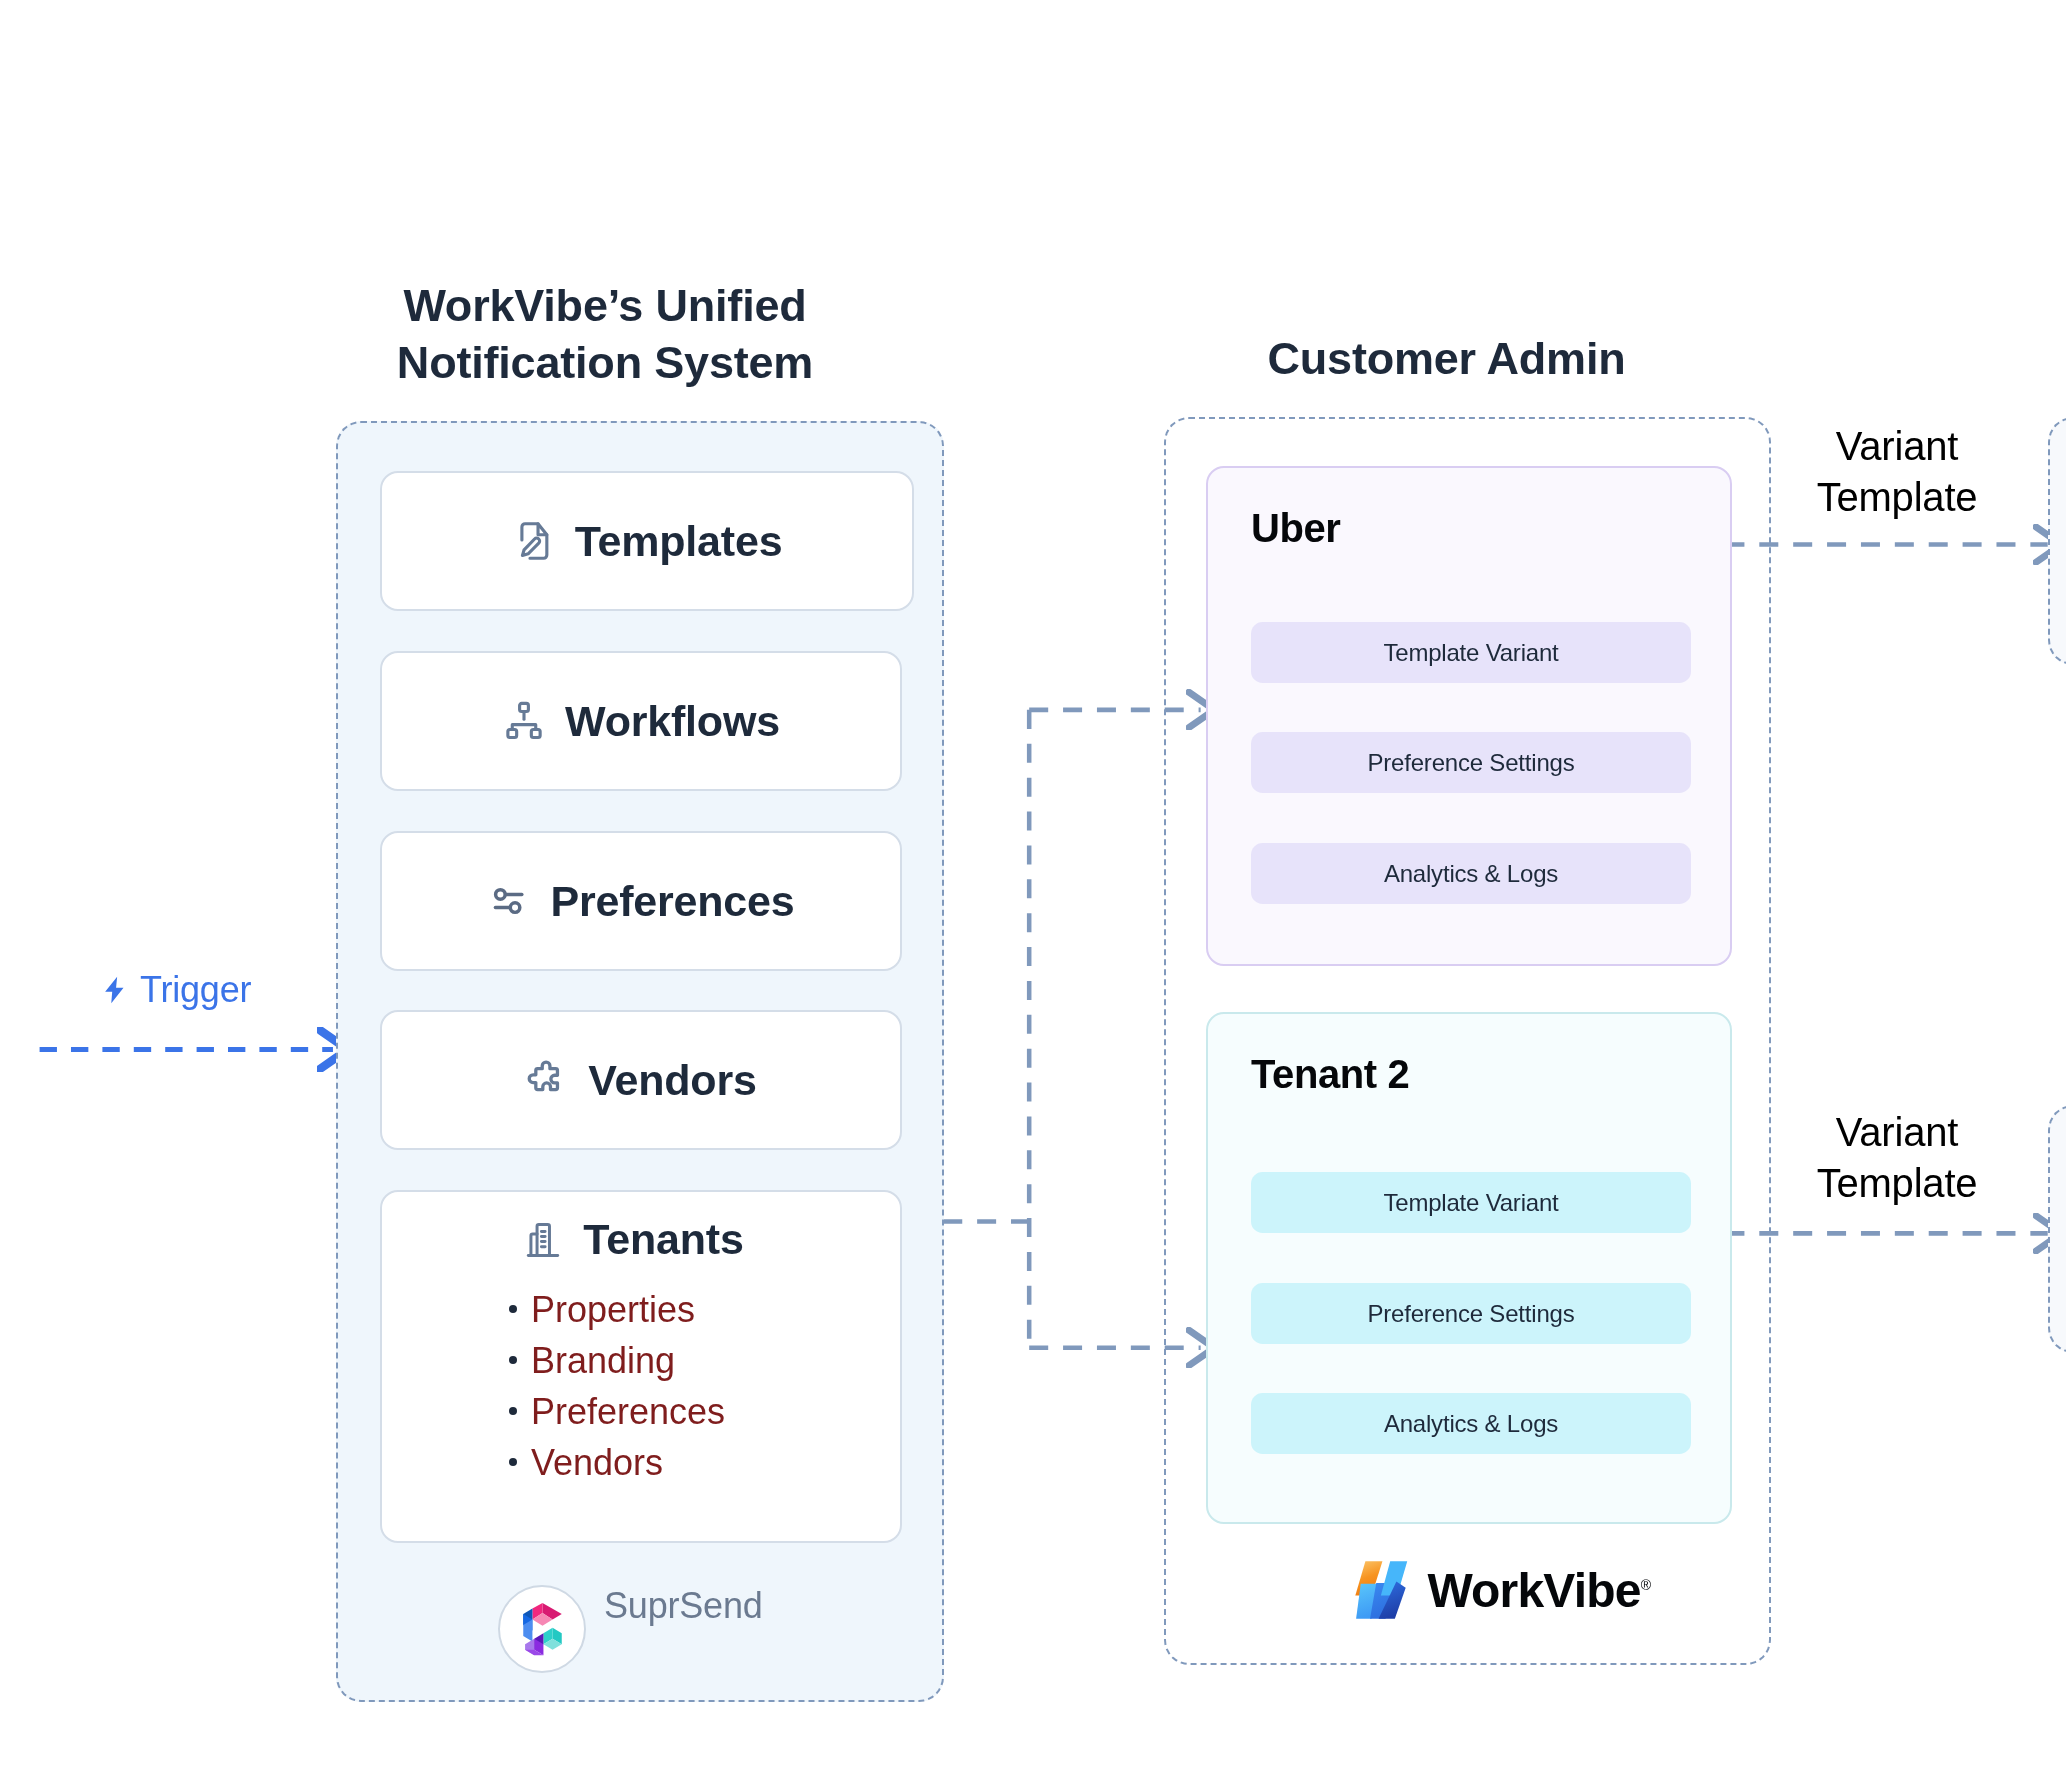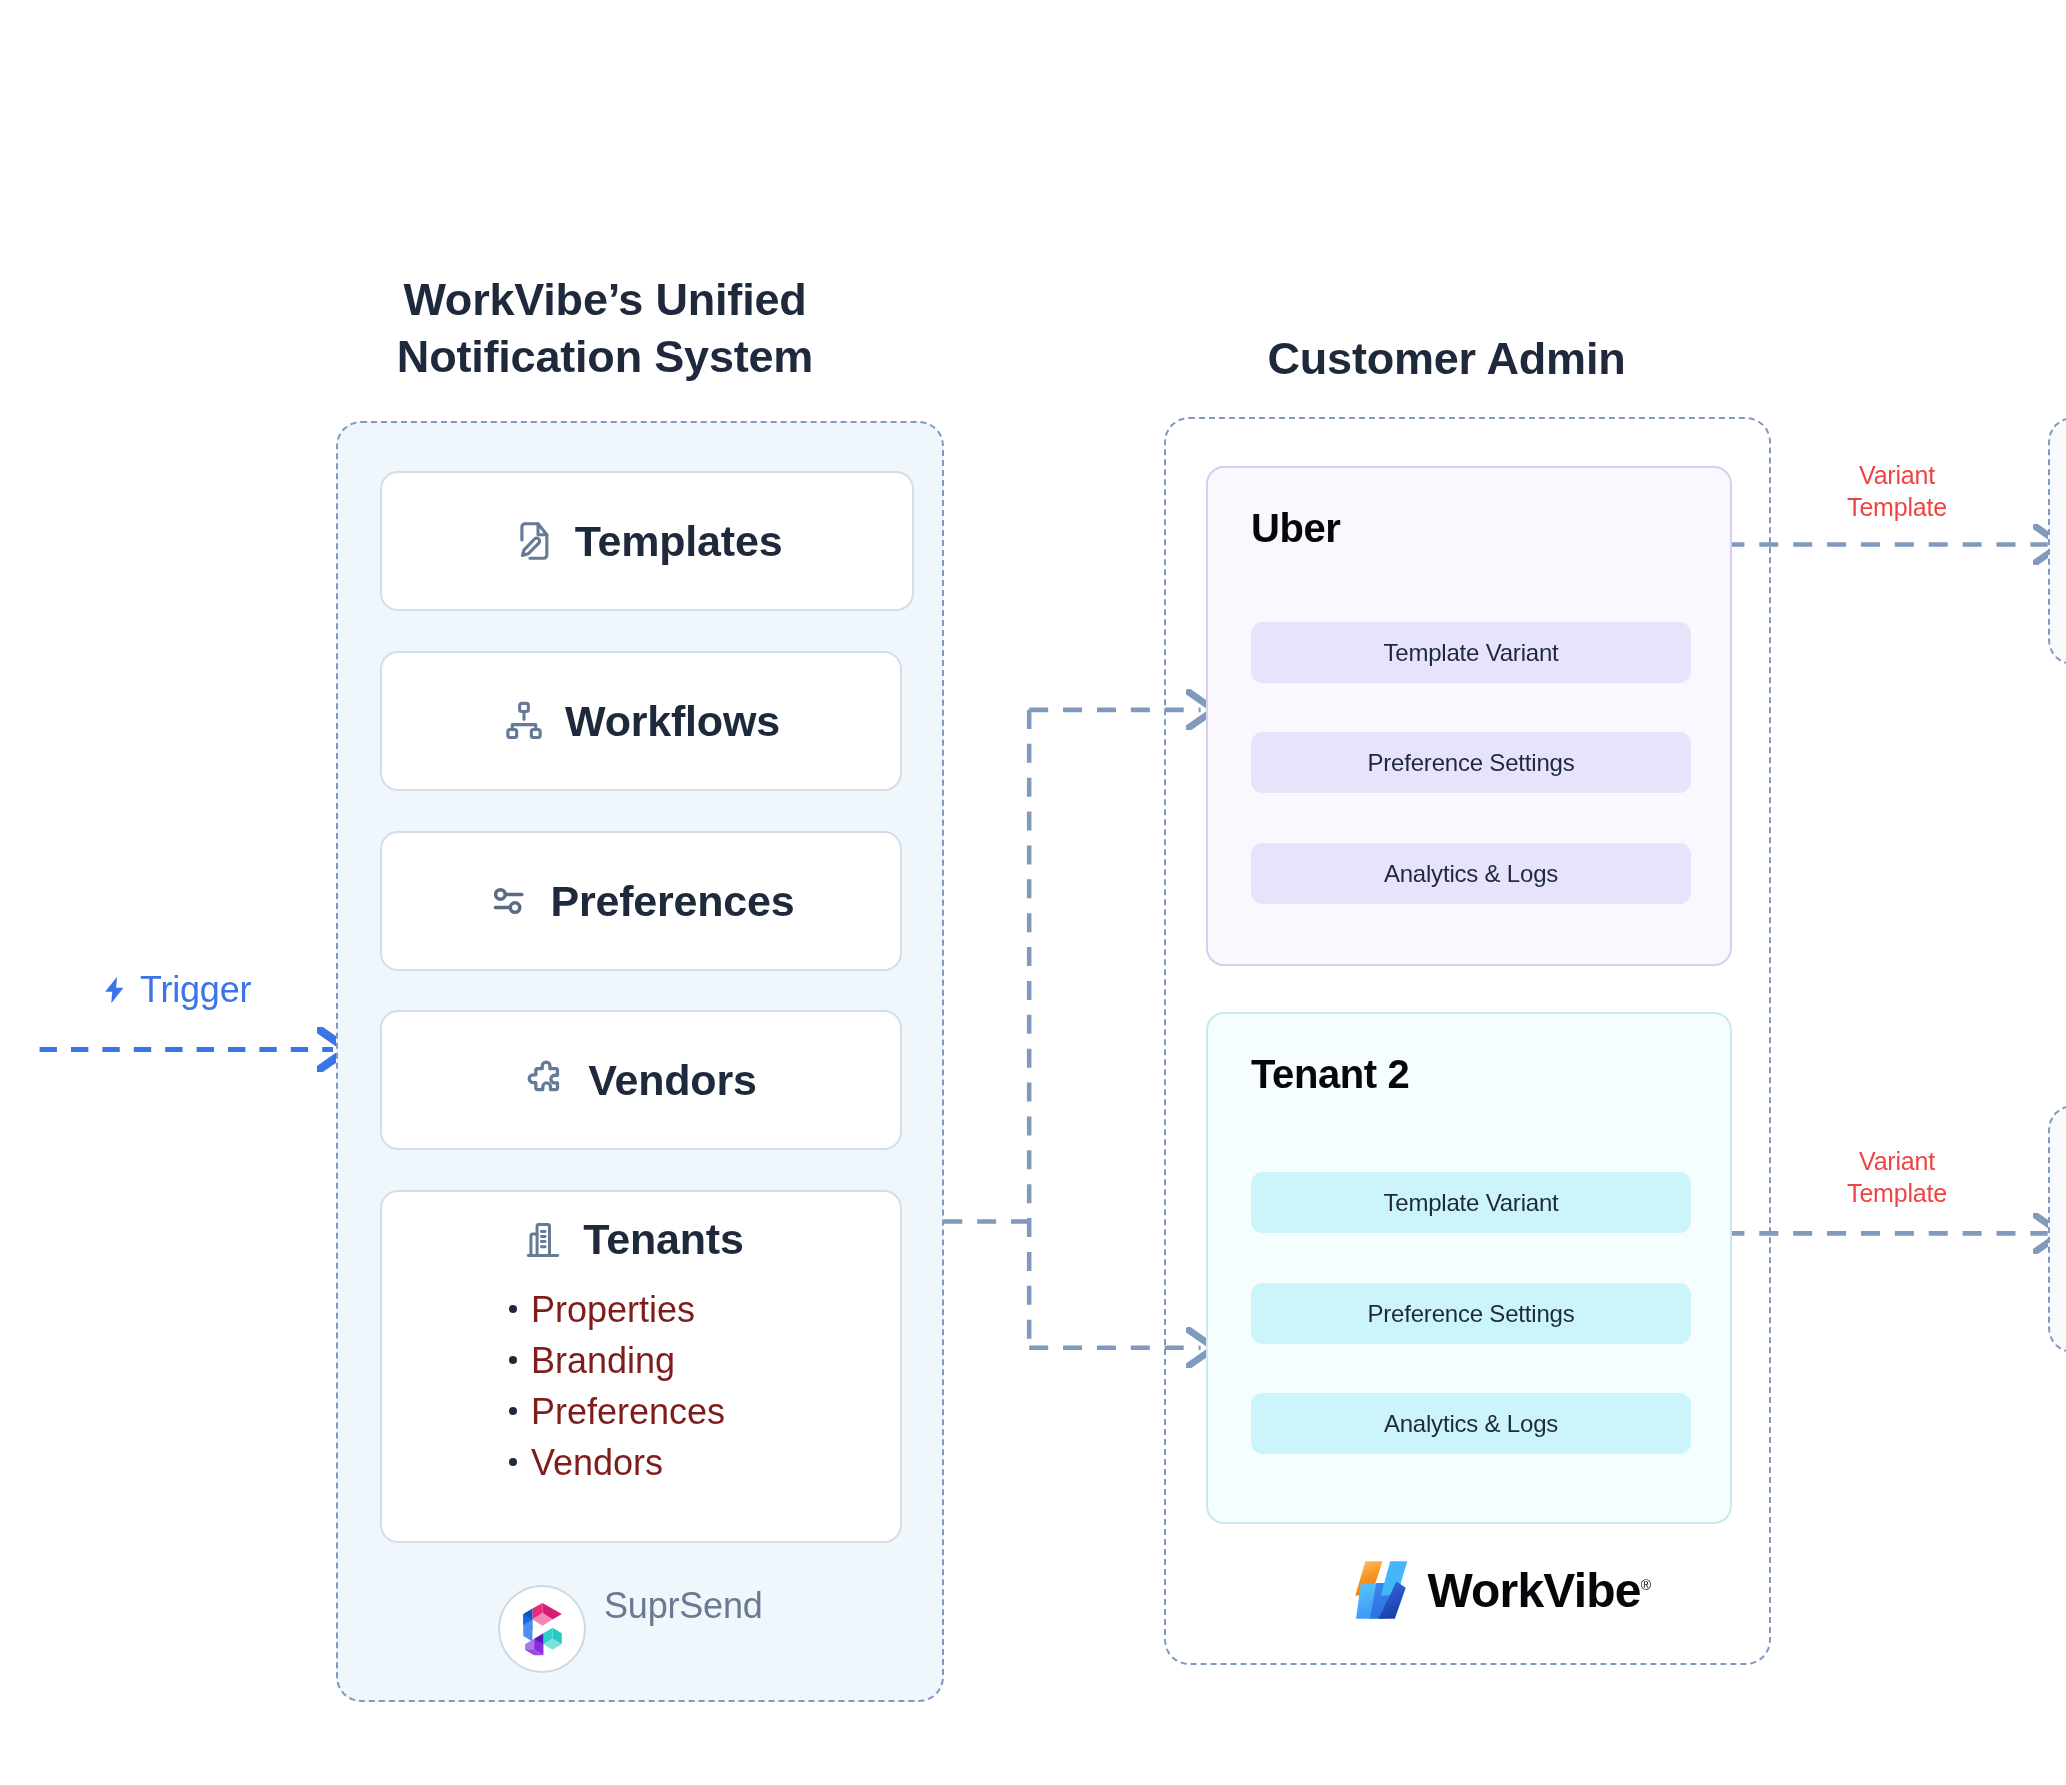--- a/index.html
+++ b/index.html
@@ -100,21 +100,21 @@
     font-size: 48px; font-weight: 700; color: #05070A; letter-spacing: -0.8px;
     position: relative;
   }
   .workvibe-reg {
     font-size: 14px; vertical-align: super; font-weight: 400; color: #05070A;
   }
 
   
   .edge-label {
     position: absolute; text-align: center;
-    font-size: 25px; color: #ef4444; line-height: 1.28; letter-spacing: -0.2px; margin-top: 38px;
+    font-size: 40px; color: #000000; line-height: 1.28; letter-spacing: -0.2px;
   }
   .trigger-label {
     position: absolute; display: flex; align-items: center; gap: 9px;
     font-size: 36px; color: #3B74E8; font-weight: 400; letter-spacing: -0.2px;
   }
 
   svg.conn { position: absolute; left: 0; top: 0; width: 3174px; height: 1785px; pointer-events: none; }
 </style>
 </head>
 <body>
@@ -140,21 +140,21 @@
 
     <path d="M4175 1318 L4955 1318" fill="none" stroke="#8099BC" stroke-width="11" stroke-dasharray="46 36" marker-end="url(#ah)"></path>
 
     <path d="M4175 2985 L4955 2985" fill="none" stroke="#8099BC" stroke-width="11" stroke-dasharray="46 36" marker-end="url(#ah)"></path>
 
     <path d="M6285 1318 L6870 1318" fill="none" stroke="#8099BC" stroke-width="11" stroke-dasharray="46 36" marker-end="url(#ah)"></path>
 
     <path d="M6285 2985 L6870 2985" fill="none" stroke="#8099BC" stroke-width="11" stroke-dasharray="46 36" marker-end="url(#ah)"></path>
   </svg>
 
-  <div class="col-title" style="left:289px; top:272px; width:632px;">WorkVibe’s Unified Notification System</div>
+  <div class="col-title" style="left:289px; top:278px; width:632px;">WorkVibe’s Unified Notification System</div>
 
   <div class="col-title" style="left:1157px; top:331px; width:579px;">Customer Admin</div>
 
   <div class="col-title" style="left:2033px; top:331px; width:579px;">Employee A</div>
 
   <div class="col-title" style="left:2033px; top:1019px; width:579px;">Employee B</div>
 
   <div class="trigger-label" style="left:99px; top:969px;">
     <span style="display:inline-flex;width:32px;height:32px;">
       <svg viewBox="0 0 24 24" width="32" height="32" aria-hidden="true">

